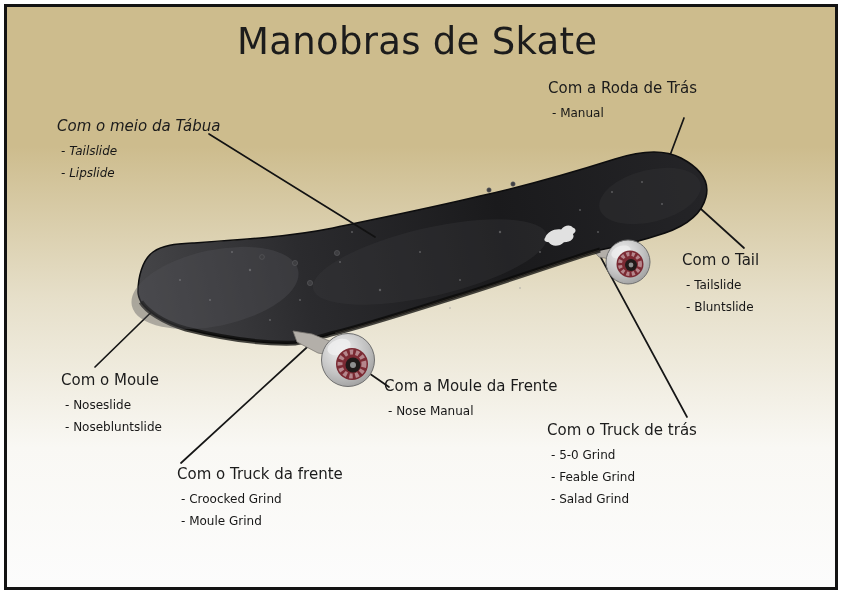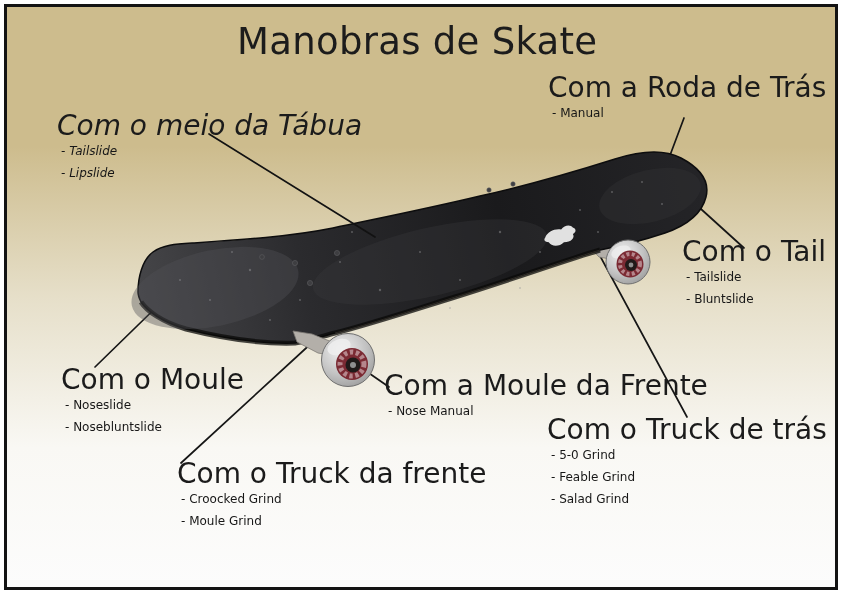--- a/index.html
+++ b/index.html
@@ -18,29 +18,29 @@
       #f9f8f4 76%, #fcfcfc 100%);
     z-index:0;
   }
   .stage{position:absolute;left:0;top:0;width:842px;height:594px;z-index:1;}
   .title{
     position:absolute;left:237px;top:20px;z-index:2;
     font-size:37px;color:#1c1c1c;letter-spacing:.3px;white-space:nowrap;
   }
   .label-block{position:absolute;z-index:2;white-space:nowrap;}
   .label-block .heading{
-    font-size:28px;line-height:28px;color:#1b1b1b;
+    font-size:15px;line-height:28px;color:#1b1b1b;
   }
   .label-block .item{
     font-size:12px;line-height:22px;color:#171717;padding-left:4px;
   }
   
   #blk-tabua       {left:57px;  top:112px;font-style:italic;}
   #blk-roda-tras   {left:548px; top:74px;}
-  #blk-tail        {left:682px; top:238px;}
+  #blk-tail        {left:682px; top:246px;}
   #blk-nose        {left:61px;  top:366px;}
   #blk-roda-frente {left:384px; top:372px;}
   #blk-truck-tras  {left:547px; top:416px;}
   #blk-truck-frente{left:177px; top:460px;}
 </style>
 </head>
 <body>
 
 <div class="frame"></div>
 

